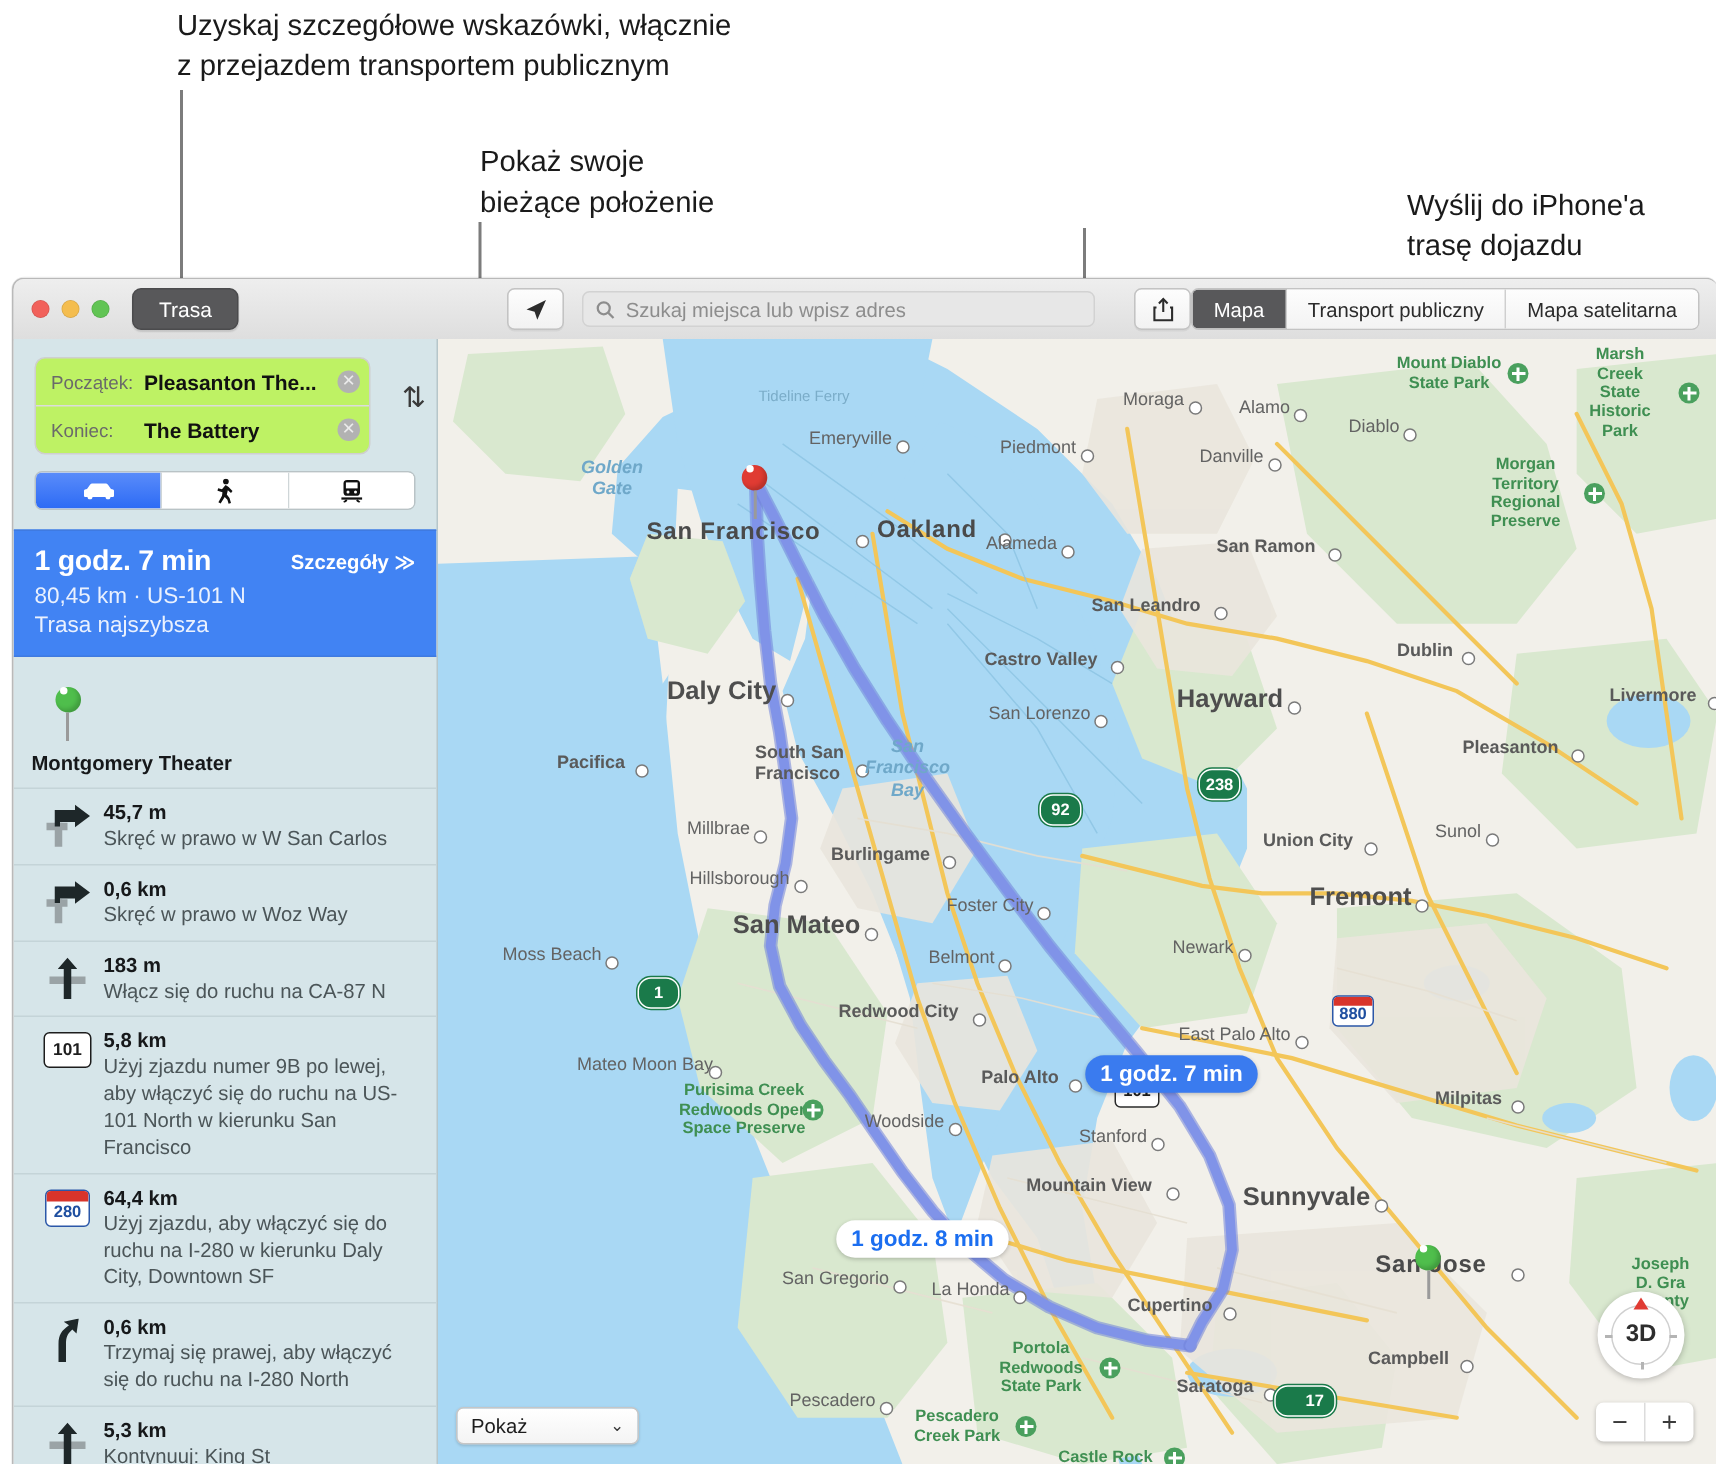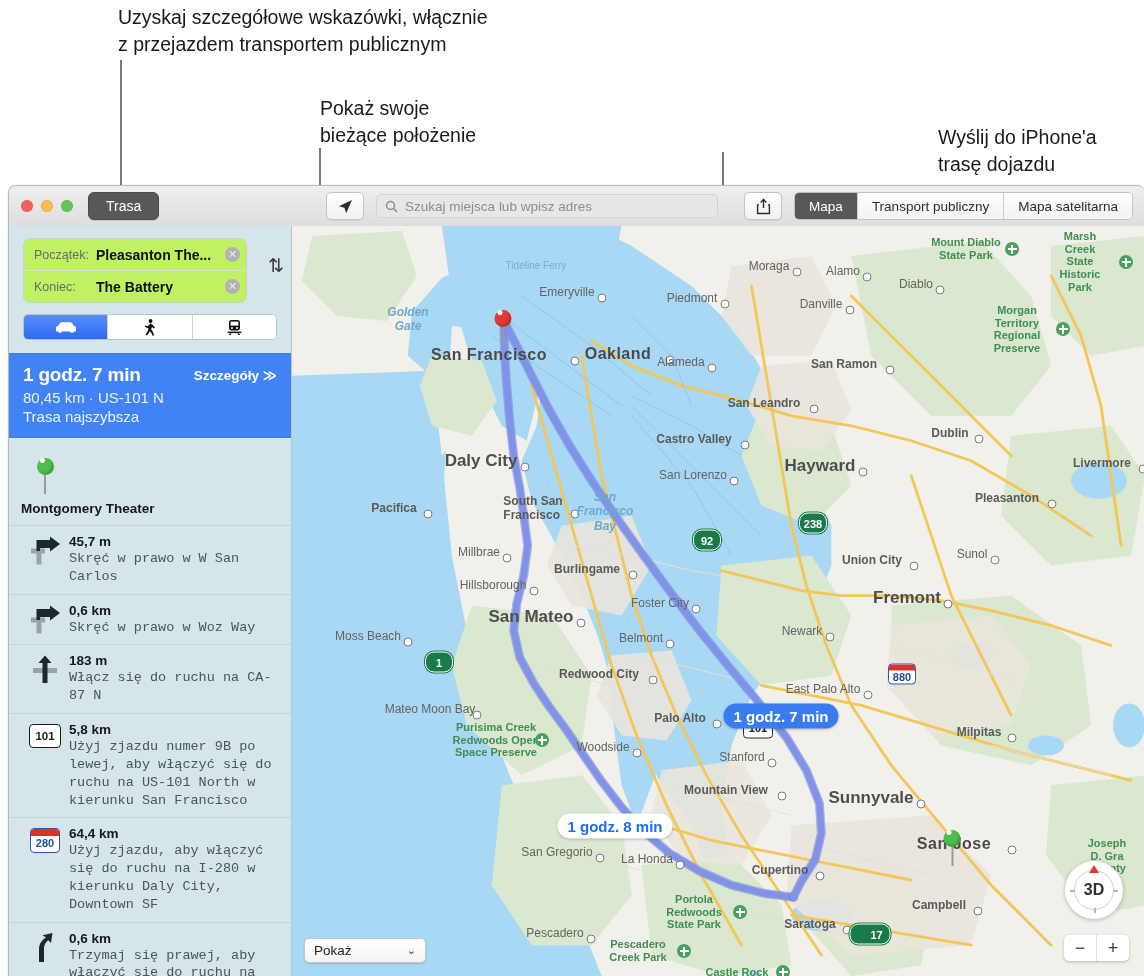--- a/index.html
+++ b/index.html
@@ -53,21 +53,21 @@
     display:flex;align-items:center;justify-content:center;
   }
   #locate-button{width:36px;}
   #search-field{
     width:342px;height:24px;margin-left:12px;background:#e7e7e7;
     border:1px solid #d2d2d2;border-radius:5px;display:flex;align-items:center;
     padding:0 8px;box-sizing:border-box;
   }
   #search-placeholder{color:#8d8d8d;font-size:13.5px;margin-left:7px;}
   #share-button{width:36px;margin-left:26px;}
-  #view-switcher{display:flex;margin-left:12px;margin-right:12px;height:26px;
+  #view-switcher{display:flex;margin-right:12px;height:26px;
     border:1px solid #c3c3c3;border-radius:5px;overflow:hidden;background:#fff;}
   .seg{display:flex;align-items:center;justify-content:center;font-size:13.5px;
     padding:0 14px;color:#2b2b2b;background:linear-gradient(#fdfdfd,#f3f3f3);
     border-right:1px solid #cfcfcf;}
   .seg:last-child{border-right:none;}
   .seg.active{background:#58585a;color:#fff;}
 
   
   #window-body{position:absolute;top:40px;left:0;right:0;bottom:0;display:flex;}
   #sidebar{width:282px;background:#d6e5e9;position:relative;overflow:hidden;
@@ -103,21 +103,21 @@
   #summary-distance{font-size:15px;margin-top:3px;color:#eaf1fe;}
   #summary-note{font-size:15px;margin-top:2px;color:#eaf1fe;}
 
   
   #steps{overflow:hidden;}
   .step{display:flex;padding:7px 12px 8px 12px;border-bottom:1px solid #c4d4d8;align-items:flex-start;}
   .step-icon{width:48px;flex:0 0 48px;display:flex;align-items:center;justify-content:center;
     padding-top:3px;}
   .step-text{flex:1;padding-top:1px;}
   .step-dist{font-size:13.5px;font-weight:700;color:#16181a;}
-  .step-desc{font-size:13.5px;color:#4b5558;line-height:1.32;margin-top:1px;font-family:Liberation Mono, monospace;}
+  .step-desc{font-size:13.5px;color:#4b5558;line-height:1.32;margin-top:1px;}
   .step.origin{padding:9px 12px 9px 12px;flex-direction:column;}
   .origin-name{font-size:13.5px;font-weight:700;color:#16181a;padding-top:2px;}
 
   
   .shield-us{width:30px;height:22px;border:1.5px solid #1d1d1d;border-radius:4px;
     background:#fff;color:#1d1d1d;font-size:11.5px;font-weight:700;
     display:flex;align-items:center;justify-content:center;}
   .shield-i{width:28px;height:23px;background:#fff;border:1.5px solid #2b57a8;border-radius:4px;
     position:relative;overflow:hidden;display:flex;align-items:flex-end;justify-content:center;}
   .shield-i .top{position:absolute;top:0;left:0;right:0;height:7px;background:#d8342b;}

